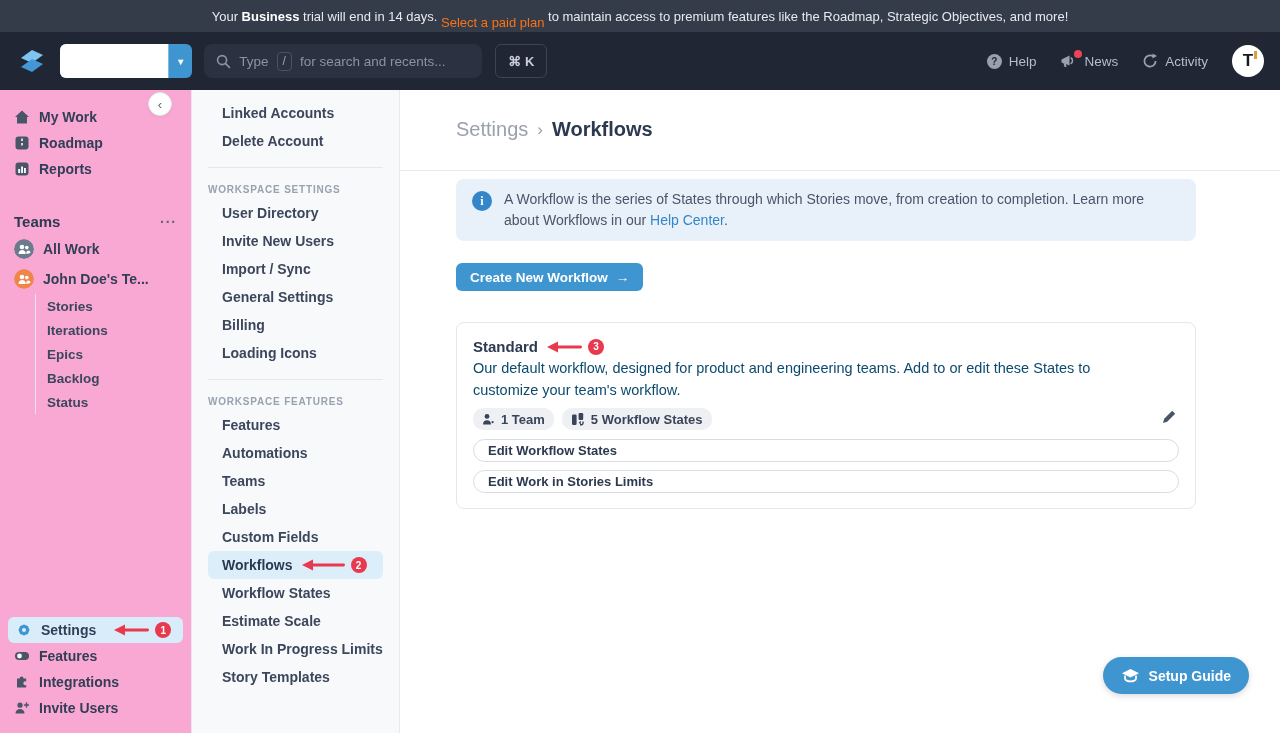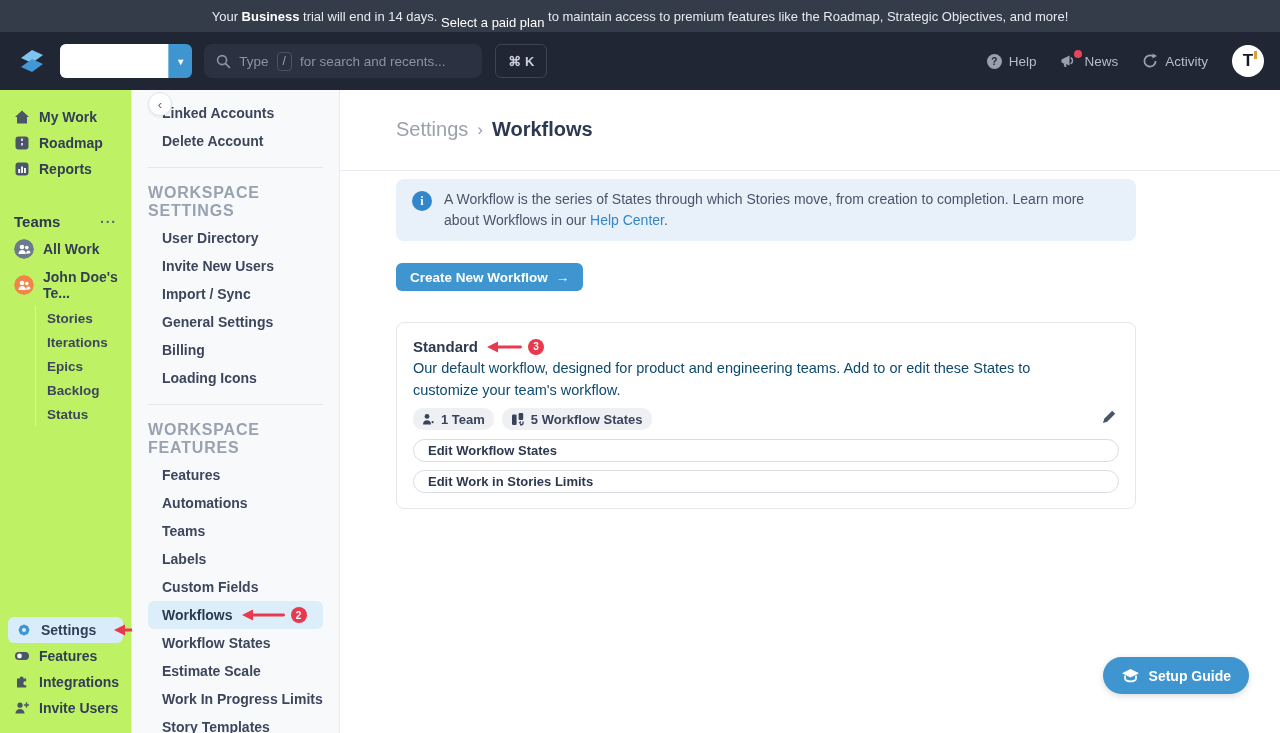--- a/index.html
+++ b/index.html
@@ -4,21 +4,21 @@
 <style>
   * { margin:0; padding:0; box-sizing:border-box; }
   html,body { width:1280px; height:733px; }
   body { font-family:"Liberation Sans", sans-serif; background:#fff; overflow:hidden; }
   .app { position:relative; width:1280px; height:733px; overflow:hidden; }
 
   
   .banner { height:32px; background:#343b49; color:#e7eaef; font-size:13px;
             display:flex; align-items:center; justify-content:center; gap:0; }
   .banner b { color:#ffffff; font-weight:700; }
-  .banner a { color:#ffffff; text-decoration:none; cursor:pointer;margin-top:12px; }
+  .banner a { color:#f97316; text-decoration:none; cursor:pointer;margin-top:12px; }
   .banner span { white-space:pre; }
 
   
   .header { height:58px; background:#202634; display:flex; align-items:center; padding:0 16px; }
   .logo { width:32px; height:32px; margin-right:12px; flex:0 0 auto; }
   .create-btn { display:flex; align-items:stretch; height:34px; background:#3e95d0; border-radius:6px;
                 overflow:hidden; color:#fff; font-size:13.5px; font-weight:700; cursor:pointer; }
   .create-btn .main { display:flex; align-items:center; padding:0 14px; }
   .create-btn .caret { display:flex; align-items:center; padding:0 9px; border-left:1px solid rgba(255,255,255,.35); font-size:10px; }
   .search { margin-left:12px; width:278px; height:34px; background:#2b3140; border-radius:8px;
@@ -33,21 +33,21 @@
   .icon-rel { position:relative; display:flex; }
   .news-dot { position:absolute; top:-4px; right:-5px; width:8px; height:8px; border-radius:50%; background:#e8455a; }
   .help-circle { width:15px; height:15px; border-radius:50%; background:#98a0ae; color:#202634;
                  font-size:10px; font-weight:800; display:flex; align-items:center; justify-content:center; }
   .avatar { width:32px; height:32px; border-radius:50%; background:#ffffff; color:#15181f; margin-left:24px;
             display:flex; align-items:center; justify-content:center; font-size:17px; font-weight:800; cursor:pointer; position:relative; }
   .avatar i { position:absolute; right:7px; top:6px; width:3px; height:8px; background:#d9a13d; }
 
   
   .body { position:absolute; top:90px; left:0; right:0; bottom:0; display:flex; }
-  .side1 { width:132px; background:#bef264; border-right:1px solid #e6e9ef; position:relative; padding-top:14px; }
+  .side1 { width:192px; background:#f9a8d4; border-right:1px solid #e6e9ef; position:relative; padding-top:14px; }
   .side2 { width:208px; background:#f8f9fb; border-right:1px solid #e6e9ef; position:relative; padding-top:9px; overflow:hidden; }
   .main  { flex:1; background:#fff; position:relative; }
 
   .collapse-btn { position:absolute; left:148px; top:2px; width:24px; height:24px; border-radius:50%;
                   background:#fff; border:1px solid #e2e5ea; box-shadow:0 1px 3px rgba(0,0,0,.08);
                   display:flex; align-items:center; justify-content:center; color:#5a6576; font-size:13px;
                   z-index:5; cursor:pointer; }
 
   
   .nav-item { display:flex; align-items:center; gap:9px; padding:5px 10px 5px 14px; font-size:14px;
@@ -58,21 +58,21 @@
   .teams-more { color:#5a6576; font-size:14px; letter-spacing:1px; cursor:pointer; }
   .avatar-circle { width:20px; height:20px; border-radius:50%; flex:0 0 auto; }
   .team-sub { margin-left:35px; border-left:1px solid #e3e6ec; padding-left:0; }
   .team-sub .sub-item { padding:4.5px 0 4.5px 11px; font-size:13.5px; font-weight:600; color:#3c475d; cursor:pointer; }
   .side1-bottom { position:absolute; left:0; right:0; bottom:12px; }
   .pill-active { margin:0 8px; background:#d9ecfa; border-radius:6px; padding:5px 6px 5px 8px; }
 
   
   .s2-item { padding:4.5px 16px 4.5px 30px; font-size:14px; font-weight:600; color:#3c475d; cursor:pointer; line-height:19px; }
   .s2-divider { border-top:1px solid #e4e7ec; margin:12px 16px; }
-  .s2-section { padding:4px 16px; font-size:16px; font-weight:700; letter-spacing:.8px; color:#99a2b0; margin-top:4px; }
+  .s2-section { padding:4px 16px; font-size:10px; font-weight:700; letter-spacing:.8px; color:#99a2b0; margin-top:4px; }
   .s2-active { margin:0 16px; background:#ddeefb; border-radius:6px; padding:4.5px 8px 4.5px 14px;
                display:flex; align-items:center; font-size:14px; font-weight:700; color:#2c3950; cursor:pointer; line-height:19px; }
 
   
   .annot { display:inline-flex; align-items:center; gap:5px; margin-left:9px; }
   .annot-num { width:16px; height:16px; border-radius:50%; background:#e8394e; color:#fff; font-size:10px;
                font-weight:800; display:flex; align-items:center; justify-content:center; }
 
   
   .main-divider { position:absolute; left:0; right:0; top:80px; border-top:1px solid #e9ebef; }

